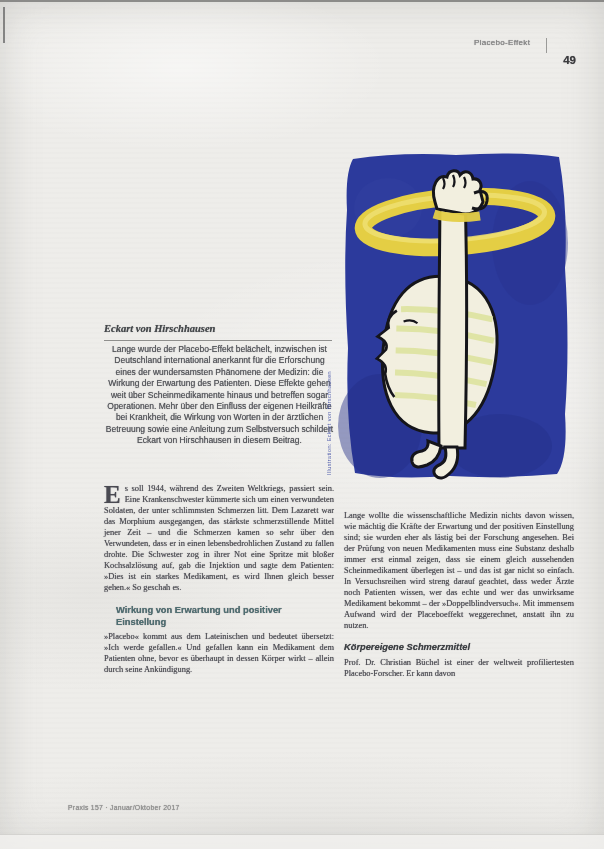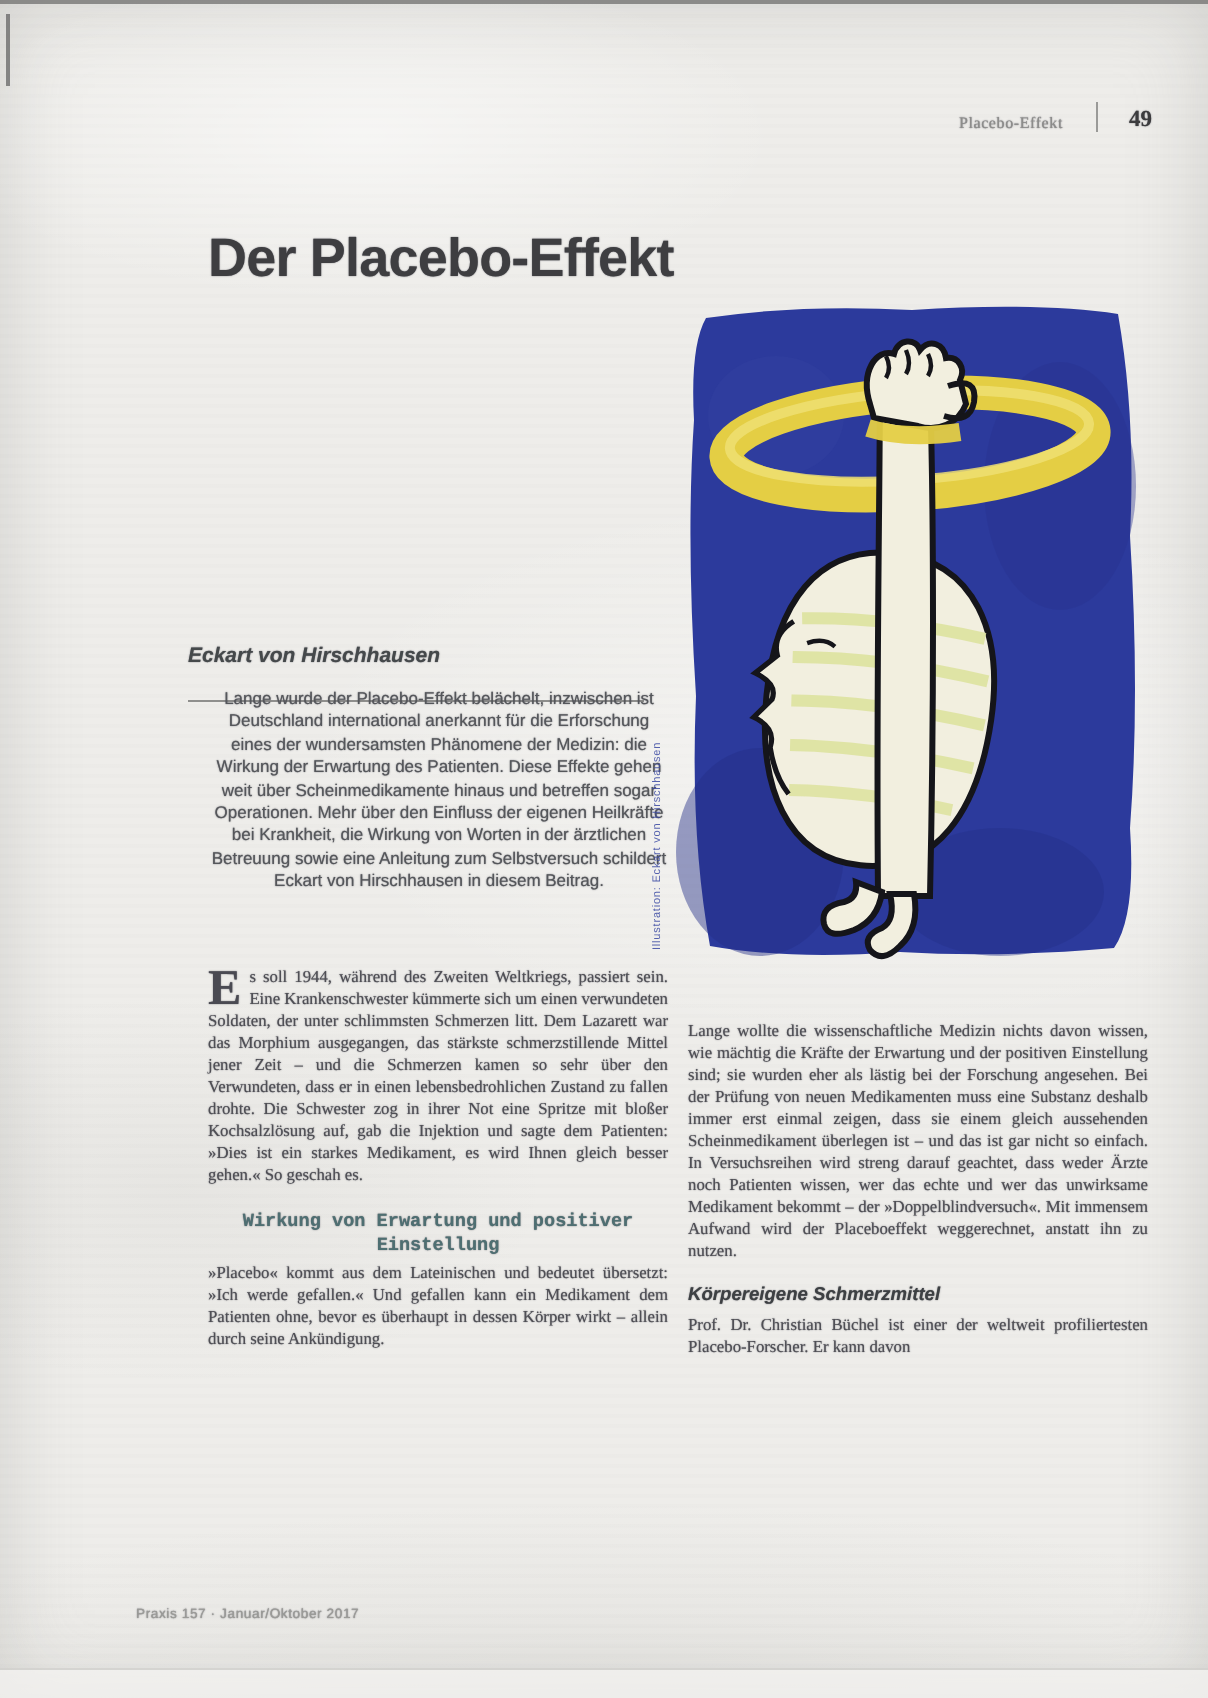--- a/index.html
+++ b/index.html
@@ -19,42 +19,42 @@
       radial-gradient(ellipse 500px 120px at 50% 99%, rgba(150,150,145,.10), transparent 75%),
       repeating-linear-gradient(0deg, rgba(120,120,120,.018) 0 2px, transparent 2px 5px);
   }
   .artifact-topline{position:absolute;left:0;top:0;width:100%;height:2px;background:#6f6f6e;opacity:.75;}
   .artifact-lefttick{position:absolute;left:3px;top:7px;width:2px;height:36px;background:#5d5d5c;opacity:.7;}
   .artifact-bottomband{position:absolute;left:0;bottom:0;width:100%;height:14px;background:#f4f3f1;border-top:1px solid #d2d1ce;opacity:.8;}
 
   .fuzz{text-shadow:0 0 .7px rgba(70,70,80,.85);}
 
   
-  .running-head{position:absolute;top:38px;right:28px;display:flex;align-items:flex-end;gap:16px;font-family:Liberation Serif, serif;}
+  .running-head{position:absolute;top:38px;right:28px;display:flex;align-items:flex-start;gap:16px;}
   .running-head .section{font-size:8px;color:#8d8d8b;letter-spacing:.3px;}
   .running-head .rule{width:1px;height:15px;background:#9a9a98;}
   .running-head .pageno{font-size:11.5px;font-weight:bold;color:#3c3c3e;margin-top:16px;}
 
   
   .title{position:absolute;left:104px;top:96px;font-size:27px;font-weight:bold;color:#3e3e41;letter-spacing:-.4px;}
   .subtitle{position:absolute;left:104px;top:141px;width:240px;font-size:15px;line-height:20px;color:#4d6b6d;}
 
   
-  .author-block{position:absolute;left:94px;top:318px;width:228px;border-bottom:1px solid #8f8f8d;padding-bottom:14px;}
+  .author-block{position:absolute;left:104px;top:318px;width:228px;border-bottom:1px solid #8f8f8d;padding-bottom:4px;font-family:Liberation Serif, serif;}
   .author{font-size:10.5px;font-weight:bold;font-style:italic;color:#45494b;}
   .intro{position:absolute;left:104px;top:344px;width:231px;font-size:8.5px;line-height:11.4px;color:#55575b;text-align:center;}
 
   
   .col{position:absolute;width:230px;font-family:"Liberation Serif",serif;font-size:8.4px;line-height:11px;color:#4f4f55;text-align:justify;}
   .col-left{left:104px;top:483px;}
   .col-right{left:344px;top:510px;}
   .col p{margin:0 0 0 0;}
   .col p + p{text-indent:9px;}
   .dropcap{float:left;font-size:25px;line-height:21px;font-weight:bold;color:#4a4a52;padding:1px 4px 0 0;font-family:"Liberation Serif",serif;}
-  .subhead-teal{font-family:Liberation Mono, monospace;font-size:9.3px;line-height:11.5px;color:#4e6f72;margin:12px 0 3px 0;text-align:center;}
+  .subhead-teal{font-family:Liberation Sans, sans-serif;font-size:9.3px;line-height:11.5px;color:#4e6f72;margin:12px 0 3px 12px;text-align:left;}
   .subhead-dark{font-family:"Liberation Sans",sans-serif;font-size:9.3px;line-height:11.5px;font-weight:bold;color:#3d4043;margin:11px 0 3px 0;text-align:left;font-style:italic;}
   .cut{margin-top:0;}
 
   
   .illustration{position:absolute;left:338px;top:148px;width:234px;height:334px;}
   .illustration svg{display:block;width:100%;height:100%;}
   .credit{
     position:absolute;left:326px;top:350px;height:125px;
     writing-mode:vertical-rl;transform:rotate(180deg);
     font-size:5.5px;color:#3a49a3;letter-spacing:.4px;opacity:.85;
@@ -71,21 +71,20 @@
   <div class="artifact-topline"></div>
   <div class="artifact-lefttick"></div>
   <div class="artifact-bottomband"></div>
 
   <div class="running-head">
     <span class="section fuzz">Placebo-Effekt</span>
     <span class="rule"></span>
     <span class="pageno fuzz">49</span>
   </div>
 
-  <h1 class="title fuzz">Der Placebo-Effekt</h1>
 
   <div class="author-block">
     <span class="author fuzz">Eckart von Hirschhausen</span>
   </div>
 
   <div class="intro fuzz">Lange wurde der Placebo-Effekt belächelt, inzwischen ist Deutschland international anerkannt für die Erforschung eines der wundersamsten Phänomene der Medizin: die Wirkung der Erwartung des Patienten. Diese Effekte gehen weit über Scheinmedikamente hinaus und betreffen sogar Operationen. Mehr über den Einfluss der eigenen Heilkräfte bei Krankheit, die Wirkung von Worten in der ärztlichen Betreuung sowie eine Anleitung zum Selbstversuch schildert Eckart von Hirschhausen in diesem Beitrag.</div>
 
   <div class="illustration">
     <svg viewBox="0 0 234 334">
 

